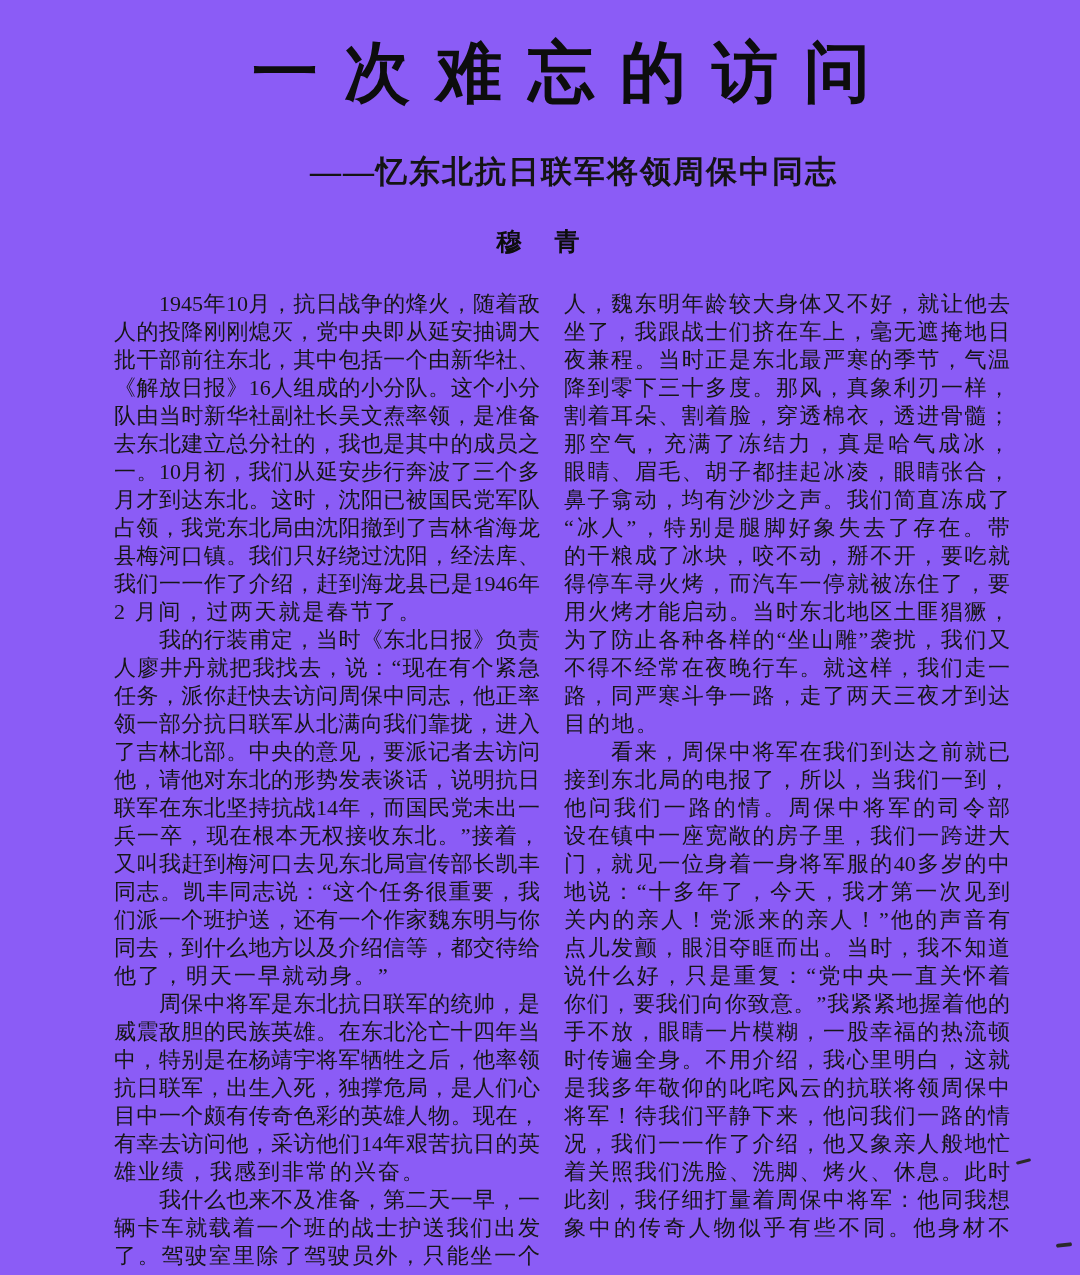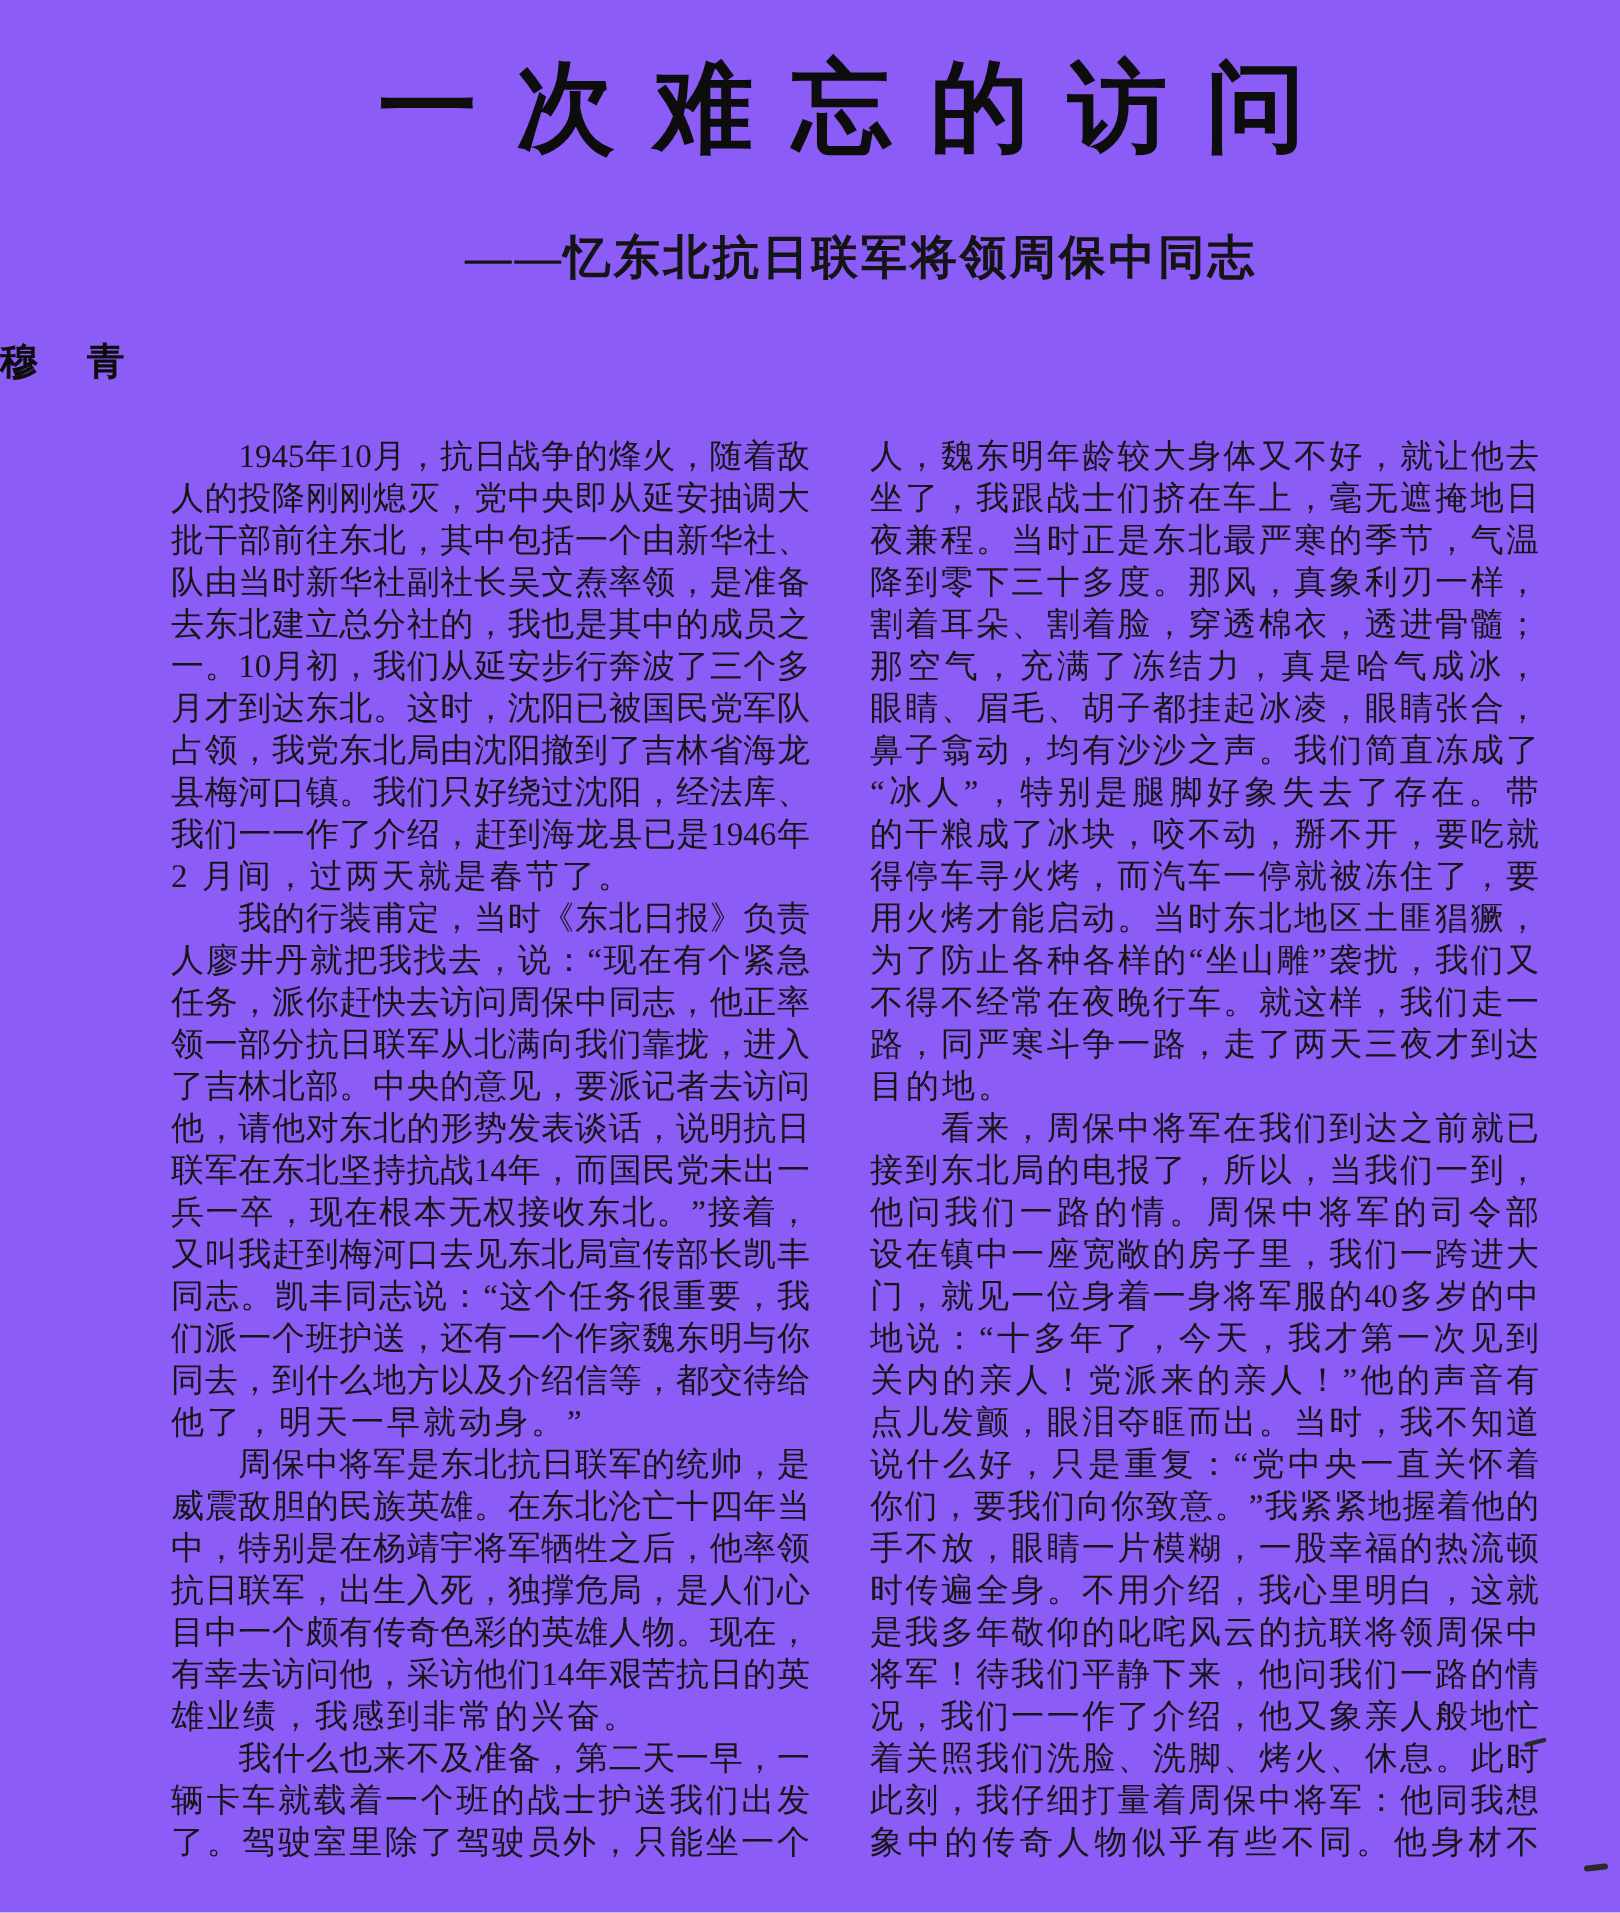--- a/index.html
+++ b/index.html
@@ -43,37 +43,37 @@
     letter-spacing: 2px;
     transform: translateX(34px);
     color: #141414;
     white-space: nowrap;
   }
   .author {
     position: absolute;
     top: 226px;
     left: 0;
     width: 1080px;
-    text-align: left;
+    text-align: center;
     font-size: 25px;
     line-height: 32px;
     font-weight: 700;
     letter-spacing: 4px;
     color: #0d0d0d;
   }
   .body-columns {
     position: absolute;
     top: 290px;
     left: 114px;
     display: flex;
   }
   .column {
     display: block;
   }
-  .column.left  { width: 426px; margin-right: 40px; }
+  .column.left  { width: 426px; margin-right: 24px; }
   .column.right { width: 446px; }
   .text-line {
     height: 28px;
     line-height: 28px;
     font-size: 22px;
     letter-spacing: 2px;
     white-space: nowrap;
     overflow: hidden;
     color: #161616;
   }
@@ -101,20 +101,21 @@
 
   <div class="subtitle">——忆东北抗日联军将领周保中同志</div>
 
   <div class="author">穆　青</div>
 
   <div class="body-columns">
     <div class="column left">
         <div class="text-line full">　　1945年10月，抗日战争的烽火，随着敌</div>
         <div class="text-line full">人的投降刚刚熄灭，党中央即从延安抽调大</div>
         <div class="text-line full">批干部前往东北，其中包括一个由新华社、</div>
+        <div class="text-line full">《解放日报》16人组成的小分队。这个小分</div>
         <div class="text-line full">队由当时新华社副社长吴文焘率领，是准备</div>
         <div class="text-line full">去东北建立总分社的，我也是其中的成员之</div>
         <div class="text-line full">一。10月初，我们从延安步行奔波了三个多</div>
         <div class="text-line full">月才到达东北。这时，沈阳已被国民党军队</div>
         <div class="text-line full">占领，我党东北局由沈阳撤到了吉林省海龙</div>
         <div class="text-line full">县梅河口镇。我们只好绕过沈阳，经法库、</div>
         <div class="text-line full">我们一一作了介绍，赶到海龙县已是1946年</div>
         <div class="text-line">2 月间，过两天就是春节了。</div>
         <div class="text-line full">　　我的行装甫定，当时《东北日报》负责</div>
         <div class="text-line full">人廖井丹就把我找去，说：“现在有个紧急</div>

